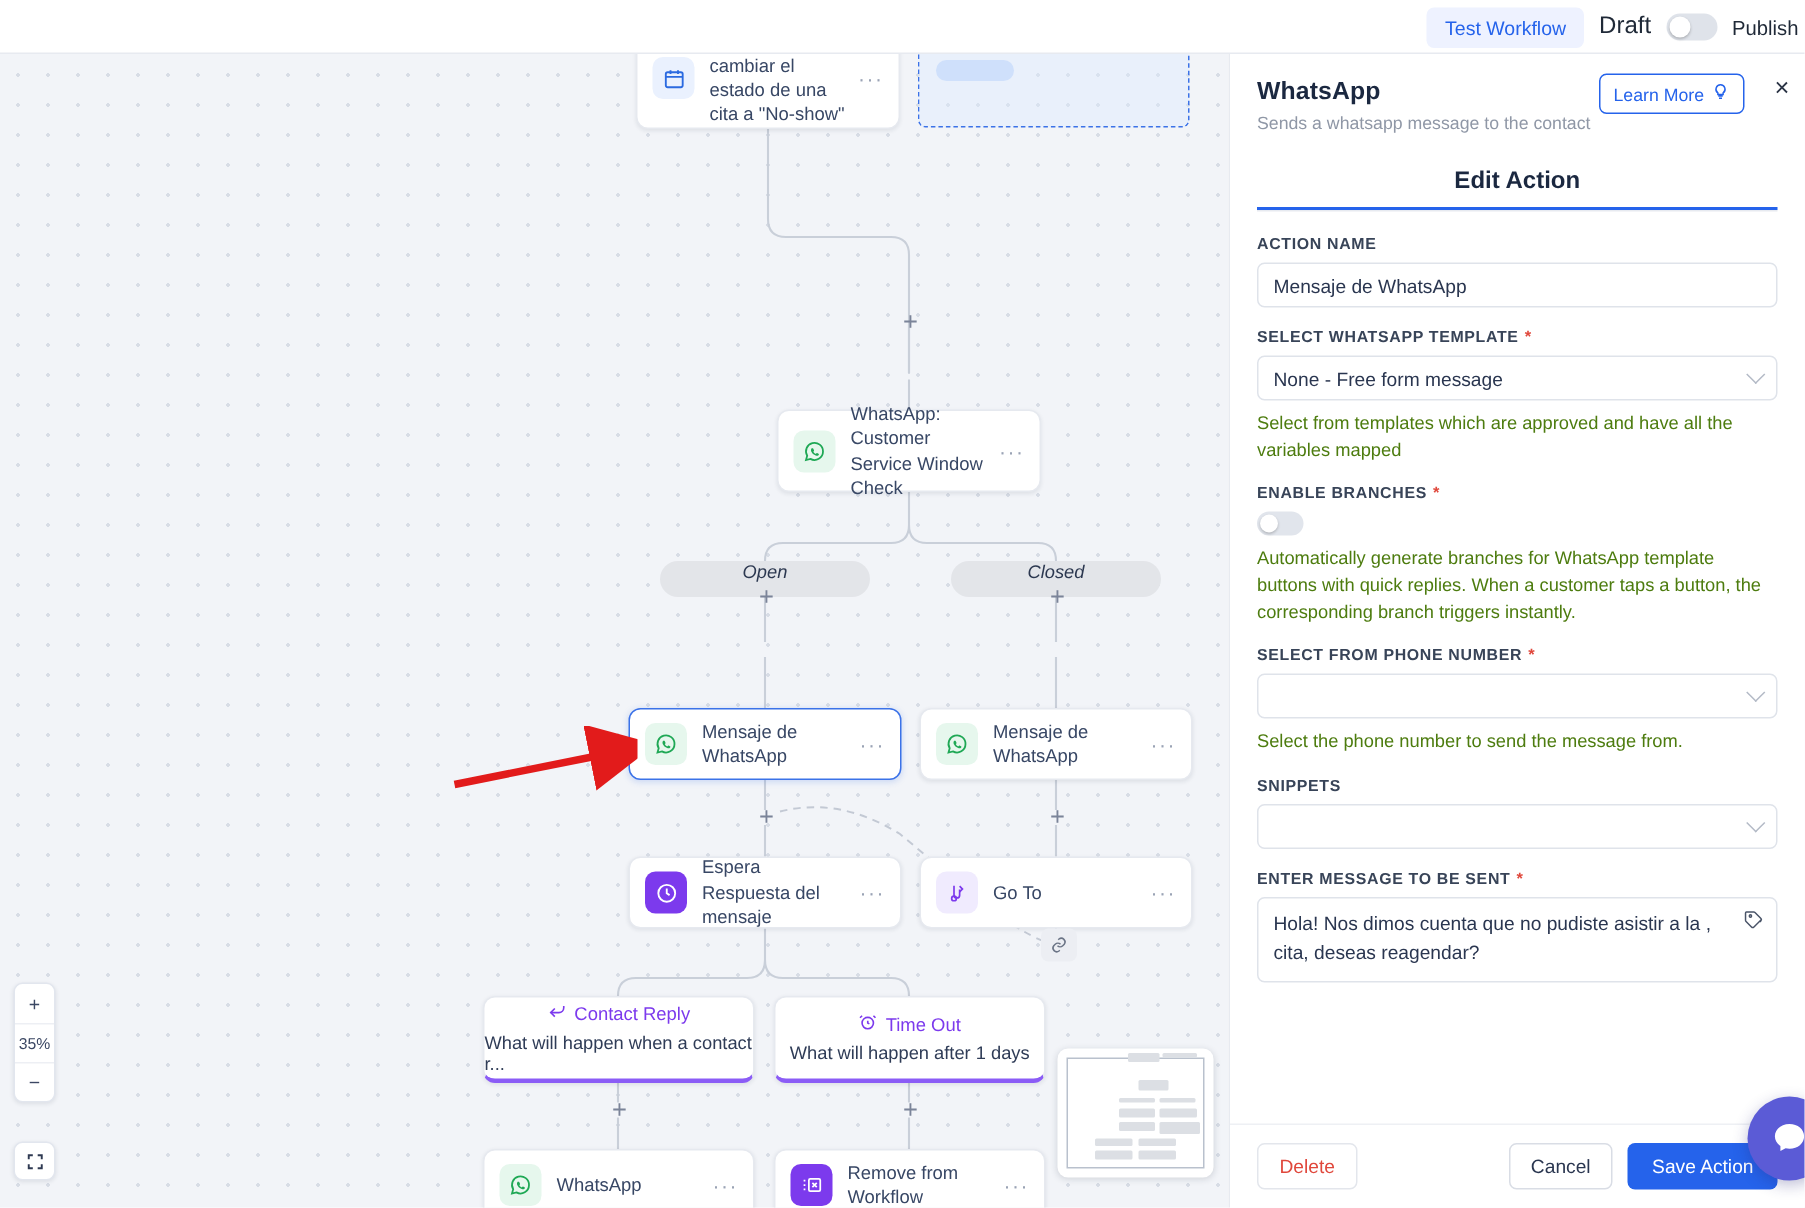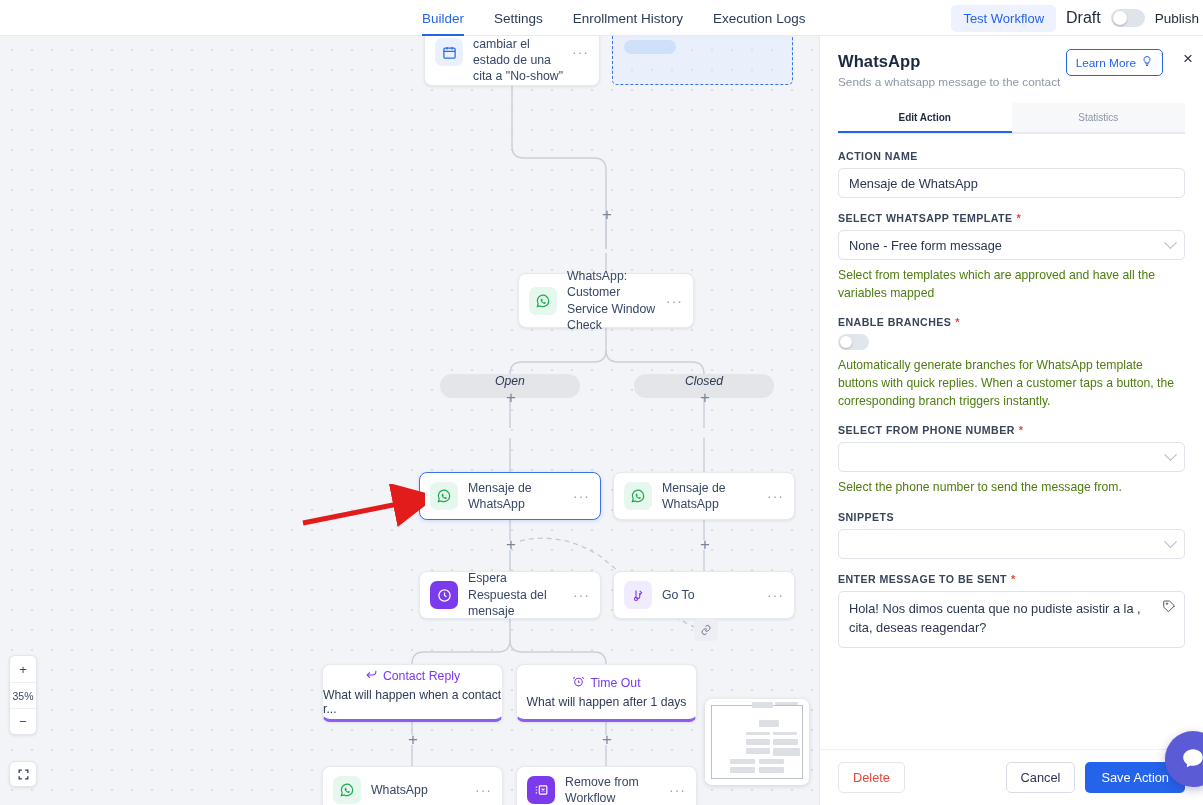--- a/index.html
+++ b/index.html
@@ -183,21 +183,21 @@
     border-radius: 5px; font-size: 11.8px; padding: 5px 9px;
     display: flex; align-items: center; gap: 5px; cursor: pointer;
     font-family: inherit; white-space: nowrap;
   }
   .close-x {
     position: absolute; right: 10px; top: 14px;
     font-size: 17px; color: #2b3445; cursor: pointer; line-height: 1;
   }
   .panel-tabs { display: flex; margin-top: 14px; border-bottom: 1px solid #e7eaf0; }
   .ptab {
-    flex: 1 1 50%; text-align: center; font-size: 10px;
+    flex: 1 1 50%; text-align: center; font-size: 16px;
     padding: 9px 0 8px; cursor: pointer; color: #8c95a5;
     background: #f7f8fa; border-bottom: 1px solid #e7eaf0;
   }
   .ptab.active {
     color: #1b2840; font-weight: 700; background: #ffffff;
     border-bottom: 2px solid #2563eb;
   }
   .panel-body { padding: 16px 18px 0 18px; height: 660px; overflow: hidden; }
   .field-label {
     font-size: 10.6px; font-weight: 700; color: #3a4considered; color: #3a4considered;
@@ -251,26 +251,20 @@
     position: absolute; right: -18px; bottom: 18px;
     width: 56px; height: 56px; border-radius: 50%;
     background: #5b5bd6; display: flex; align-items: center; justify-content: center;
     box-shadow: 0 3px 10px rgba(40,40,120,.3); cursor: pointer; z-index: 5;
   }
 </style>
 </head>
 <body>
 
 <div class="topbar">
-  <div class="nav-tabs">
-    <div class="nav-tab active">Builder</div>
-    <div class="nav-tab">Settings</div>
-    <div class="nav-tab">Enrollment History</div>
-    <div class="nav-tab">Execution Logs</div>
-  </div>
   <div class="topbar-right">
     <button class="btn-test">Test Workflow</button>
     <span class="draft-label">Draft</span>
     <div class="toggle-pill">
       <div class="knob"></div>
     </div>
     <span class="publish-label">Publish</span>
   </div>
 </div>
 
@@ -509,21 +503,20 @@
       <span>Learn More</span>
       <span>
         <svg width="12" height="12" viewBox="0 0 24 24" fill="none" stroke="#2563eb" stroke-width="2">
           <path d="M9 18h6M10 21h4M12 3a6 6 0 0 0-3.5 10.9V16h7v-2.1A6 6 0 0 0 12 3z"></path>
         </svg>
       </span>
     </button>
     <div class="close-x">×</div>
     <div class="panel-tabs">
       <div class="ptab active">Edit Action</div>
-      <div class="ptab">Statistics</div>
     </div>
   </div>
 
   <div class="panel-body">
 
     <div class="fgroup">
       <div class="field-label">
         <span>ACTION NAME</span>
       </div>
       <input class="inp" value="Mensaje de WhatsApp" style="">

